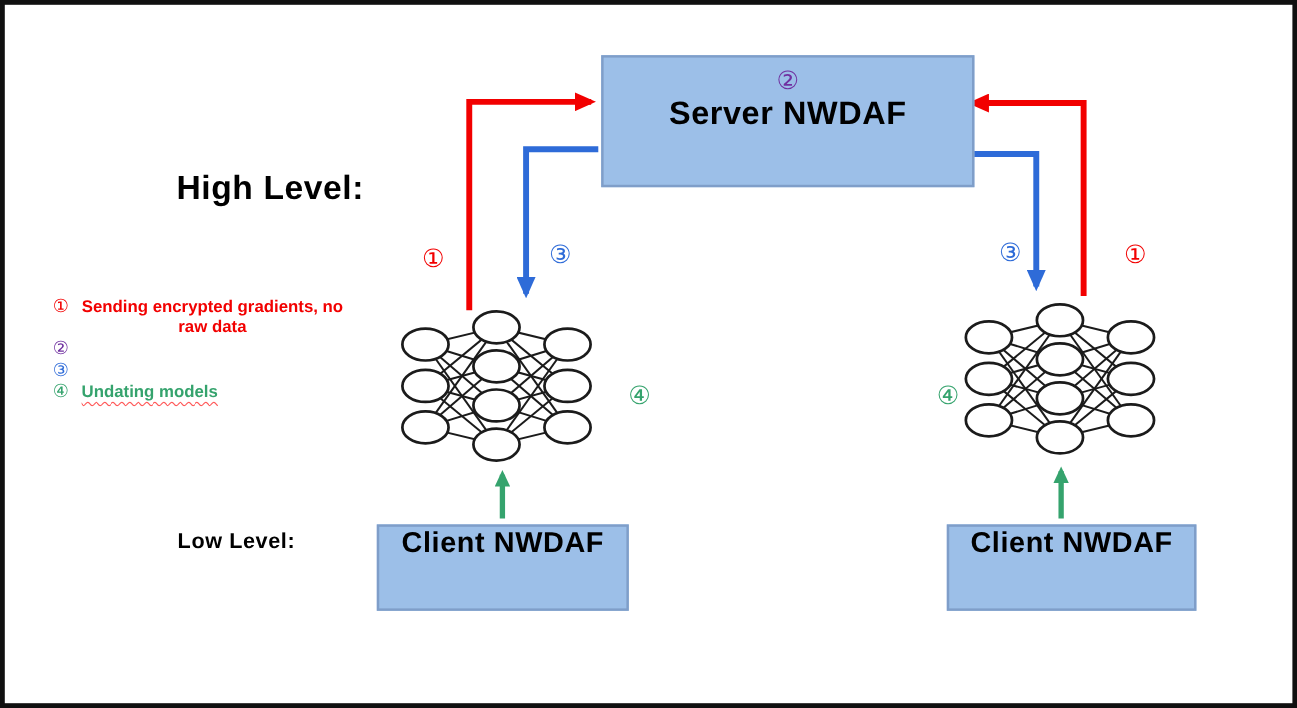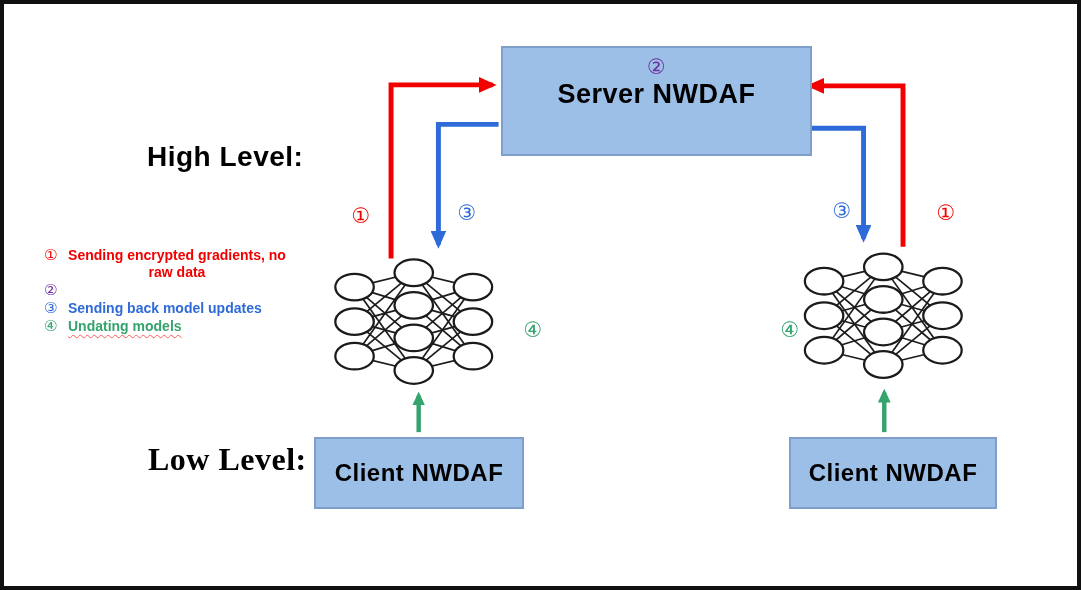--- a/index.html
+++ b/index.html
@@ -15,28 +15,28 @@
   #diagram-svg { position: absolute; left: 0; top: 0; width: 100%; height: 100%; pointer-events: none; }
 
   .level-label {
     position: absolute;
     font-weight: bold;
     color: #000;
     letter-spacing: 0.5px;
     white-space: nowrap;
   }
   #high-level { left: 143px; top: 137px; font-size: 28px; }
-  #low-level  { left: 144px; top: 437px; font-size: 32px; font-family: Liberation Serif, serif; }
+  #low-level  { left: 144px; top: 437px; font-size: 18px; }
 
   .node-box {
     position: absolute;
     background: var(--box-fill);
     border: 2px solid var(--box-border);
     display: flex; flex-direction: column;
-    align-items: center; justify-content: center;
+    align-items: center; 
   }
   #server-box { left: 497px; top: 42px; width: 311px; height: 110px; justify-content: flex-start; padding-top: 9px; }
   #client-box-left  { left: 310px; top: 433px; width: 210px; height: 72px; }
   #client-box-right { left: 785px; top: 433px; width: 208px; height: 72px; }
 
   .node-title {
     color: #000000;
     font-weight: bold;
     letter-spacing: 0.5px;
     white-space: nowrap;
@@ -210,21 +210,20 @@
       <span class="legend-num" style="color: var(--red);">①</span>
       <span class="legend-text" style="color: var(--red); text-align: center;">Sending encrypted gradients, no raw data</span>
     </div>
 
     <div class="legend-row">
       <span class="legend-num" style="color: var(--purple);">②</span>
     </div>
 
     <div class="legend-row">
       <span class="legend-num" style="color: var(--blue);">③</span>
-      <span class="legend-text" style="color: var(--blue);">Sending back model updates</span>
     </div>
 
     <div class="legend-row">
       <span class="legend-num" style="color: var(--green);">④</span>
       <span class="legend-text misspell" style="color: var(--green);">Undating models</span>
     </div>
   </div>
 
 </div>
 

